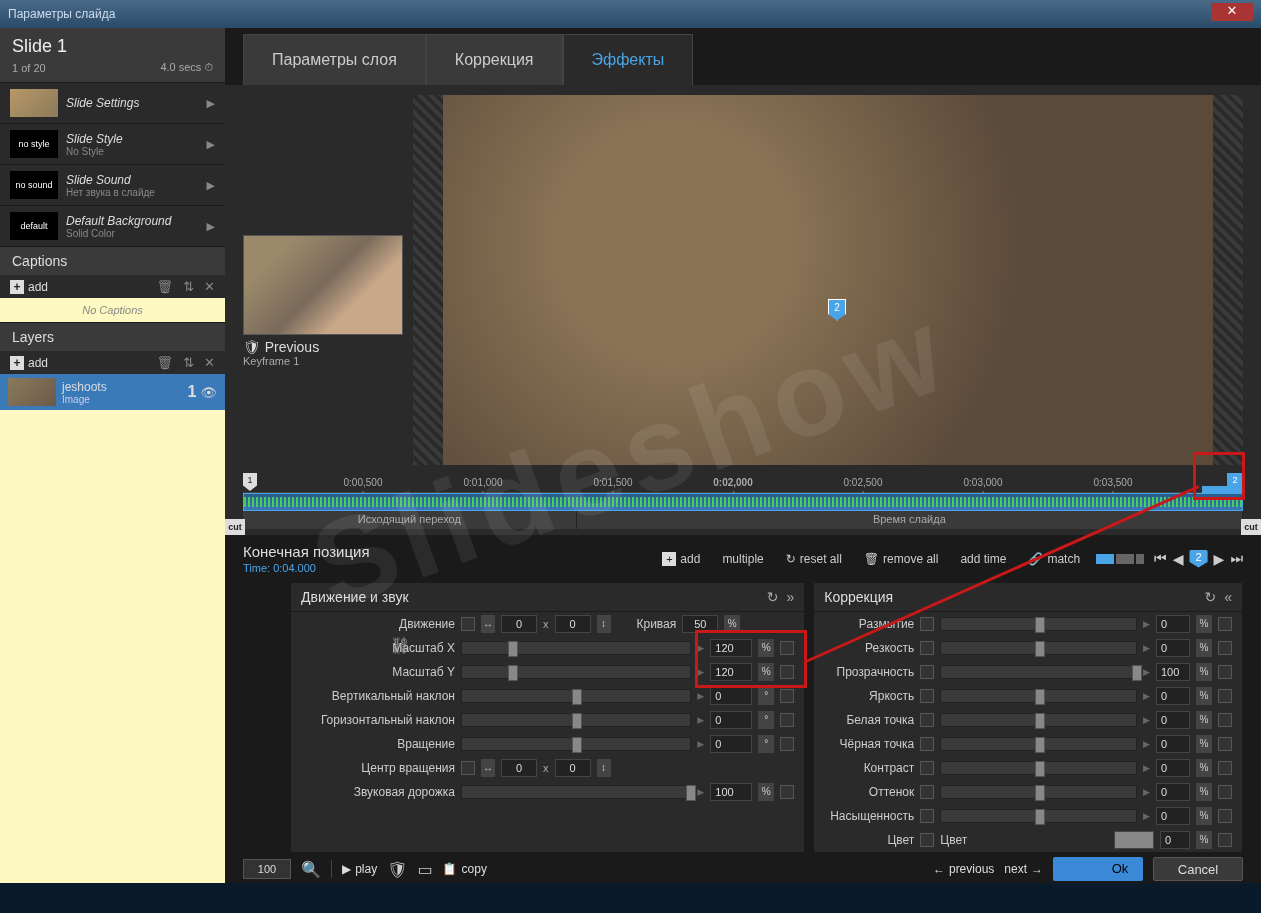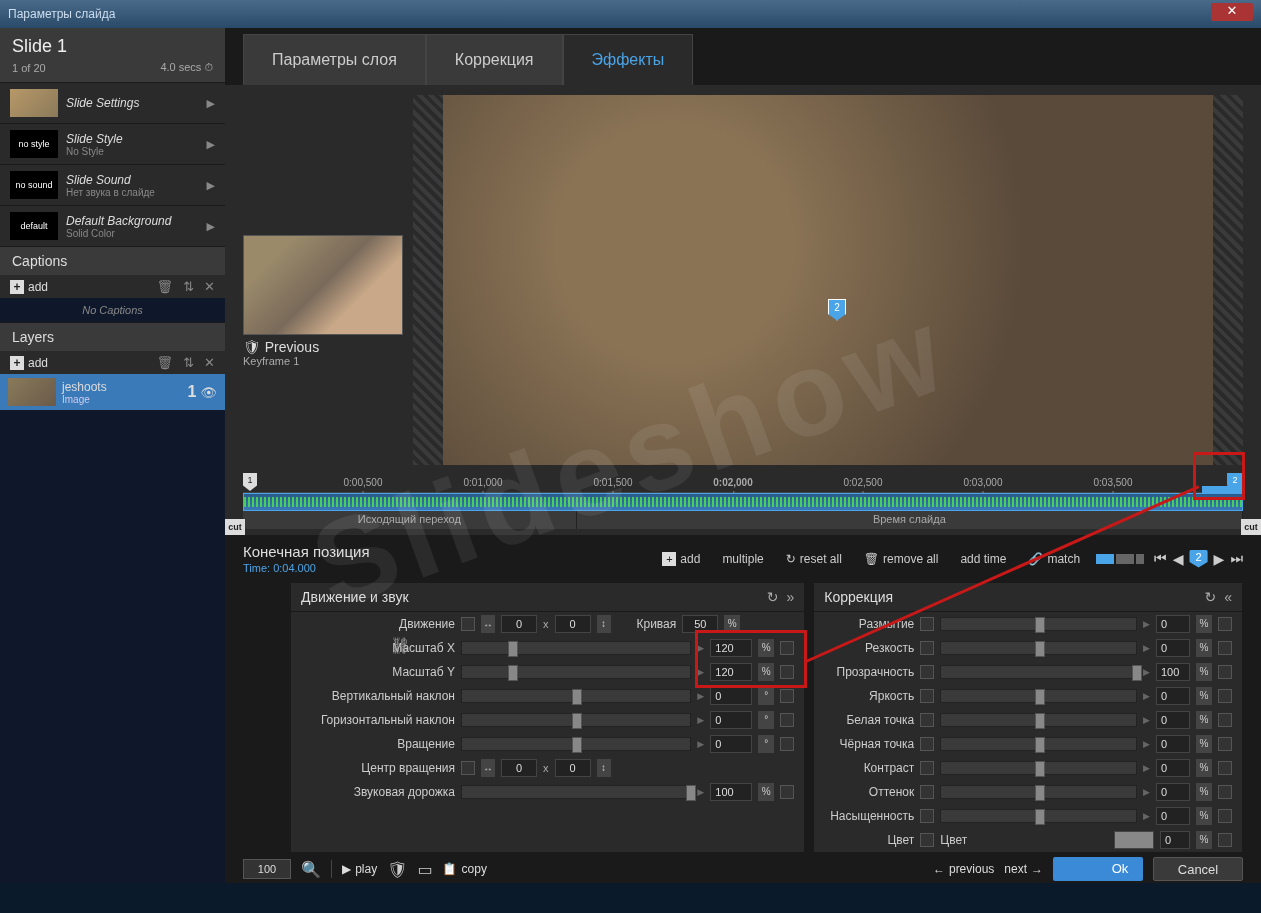--- a/index.html
+++ b/index.html
@@ -1,20 +1,20 @@
 <!DOCTYPE html>
 <html><head>
 <meta charset="utf-8">
 <style>
 * { margin:0; padding:0; box-sizing:border-box; font-family:Arial,sans-serif; }
 body { width:1261px; height:913px; background:#0a1a2a; overflow:hidden; position:relative; }
 .titlebar { height:28px; background:linear-gradient(#4a6a8a,#2a4a6a); display:flex; align-items:center; padding:0 8px; color:#cde; font-size:12px; position:relative; }
 .titlebar .close { position:absolute; right:8px; top:3px; width:42px; height:18px; background:#a33; color:#fff; text-align:center; line-height:16px; border-radius:2px; font-size:13px; }
 .main { display:flex; height:855px; background:#2a2a2a; }
-.sidebar { width:225px; background:#0f172a; color:#ddd; font-size:13px; overflow:hidden; }
+.sidebar { width:225px; background:#fef9c3; color:#ddd; font-size:13px; overflow:hidden; }
 .slide-head { background:#3a3a3a; padding:8px 12px; }
 .slide-title { font-size:18px; color:#eee; margin-bottom:4px; }
 .slide-meta { display:flex; justify-content:space-between; font-size:11px; color:#aaa; align-items:center; }
 .side-row { display:flex; align-items:center; padding:6px 10px; border-top:1px solid #1a1a1a; background:#2a2a2a; }
 .side-thumb { width:48px; height:28px; background:linear-gradient(135deg,#8a7a5a,#6a5a4a); margin-right:8px; font-size:9px; color:#fff; text-align:center; line-height:28px; overflow:hidden; }
 .side-txt { flex:1; }
 .side-label { font-size:12px;font-style:italic; }
 .side-sub { font-size:10px; color:#888; }
 .side-arrow { color:#888; font-size:11px; }
 .section-head { background:#3a3a3a; padding:6px 12px; font-size:14px; border-top:1px solid #1a1a1a; }
@@ -70,21 +70,21 @@
 .prop-slider .thumb { position:absolute; top:-1px; width:10px; height:16px; background:#888; border:1px solid #555; }
 .prop-val { width:42px; height:18px; background:#222; border:1px solid #444; color:#ddd; font-size:11px; text-align:left; padding:0 4px; }
 .prop-unit { width:16px; height:18px; background:#444; color:#ccc; font-size:10px; text-align:center; line-height:18px; }
 .prop-check { width:14px; height:14px; background:#333; border:1px solid #555; }
 .prop-smallinput { width:36px; height:18px; background:#222; border:1px solid #444; color:#ddd; font-size:11px; text-align:center; }
 .prop-mini { width:14px; height:18px; background:#444; color:#ccc; font-size:10px; text-align:center; line-height:18px; }
 .color-sw { width:40px; height:18px; background:#888; border:1px solid #444; }
 .bottom-bar { height:28px; background:#1a1a1a; display:flex; align-items:center; padding:0 18px; gap:10px; }
 .zoom-val { width:48px; height:20px; background:#333; color:#ddd; border:1px solid #555; font-size:11px; text-align:center; }
 .bbtn { display:flex; align-items:center; gap:4px; color:#ddd; font-size:12px; }
-.bbtn-primary { width:90px; height:24px; background:#3a8ad8; color:#ffffff; text-align:center; line-height:24px; font-size:13px; border-radius:2px;padding-left:44px; }
+.bbtn-primary { width:90px; height:24px; background:#3a8ad8; color:#000000; text-align:center; line-height:24px; font-size:13px; border-radius:2px;padding-left:44px; }
 .bbtn-secondary { width:90px; height:24px; background:#3a3a3a; color:#ddd; text-align:center; line-height:24px; font-size:13px; border:1px solid #555; border-radius:2px; }
 .spacer { flex:1; }
 .highlight-box { position:absolute; border:3px solid #c81818; pointer-events:none; z-index:100; }
 .highlight-line { position:absolute; background:#c81818; height:3px; z-index:99; pointer-events:none; transform-origin:left center; }
 .watermark { position:absolute; left:50%; top:50%; transform:translate(-50%,-50%) rotate(-20deg); font-size:120px; color:rgba(255,255,255,0.08); font-weight:bold; pointer-events:none; z-index:50; letter-spacing:8px; }
 </style>
 </head>
 <body>
 
 <div class="titlebar">

